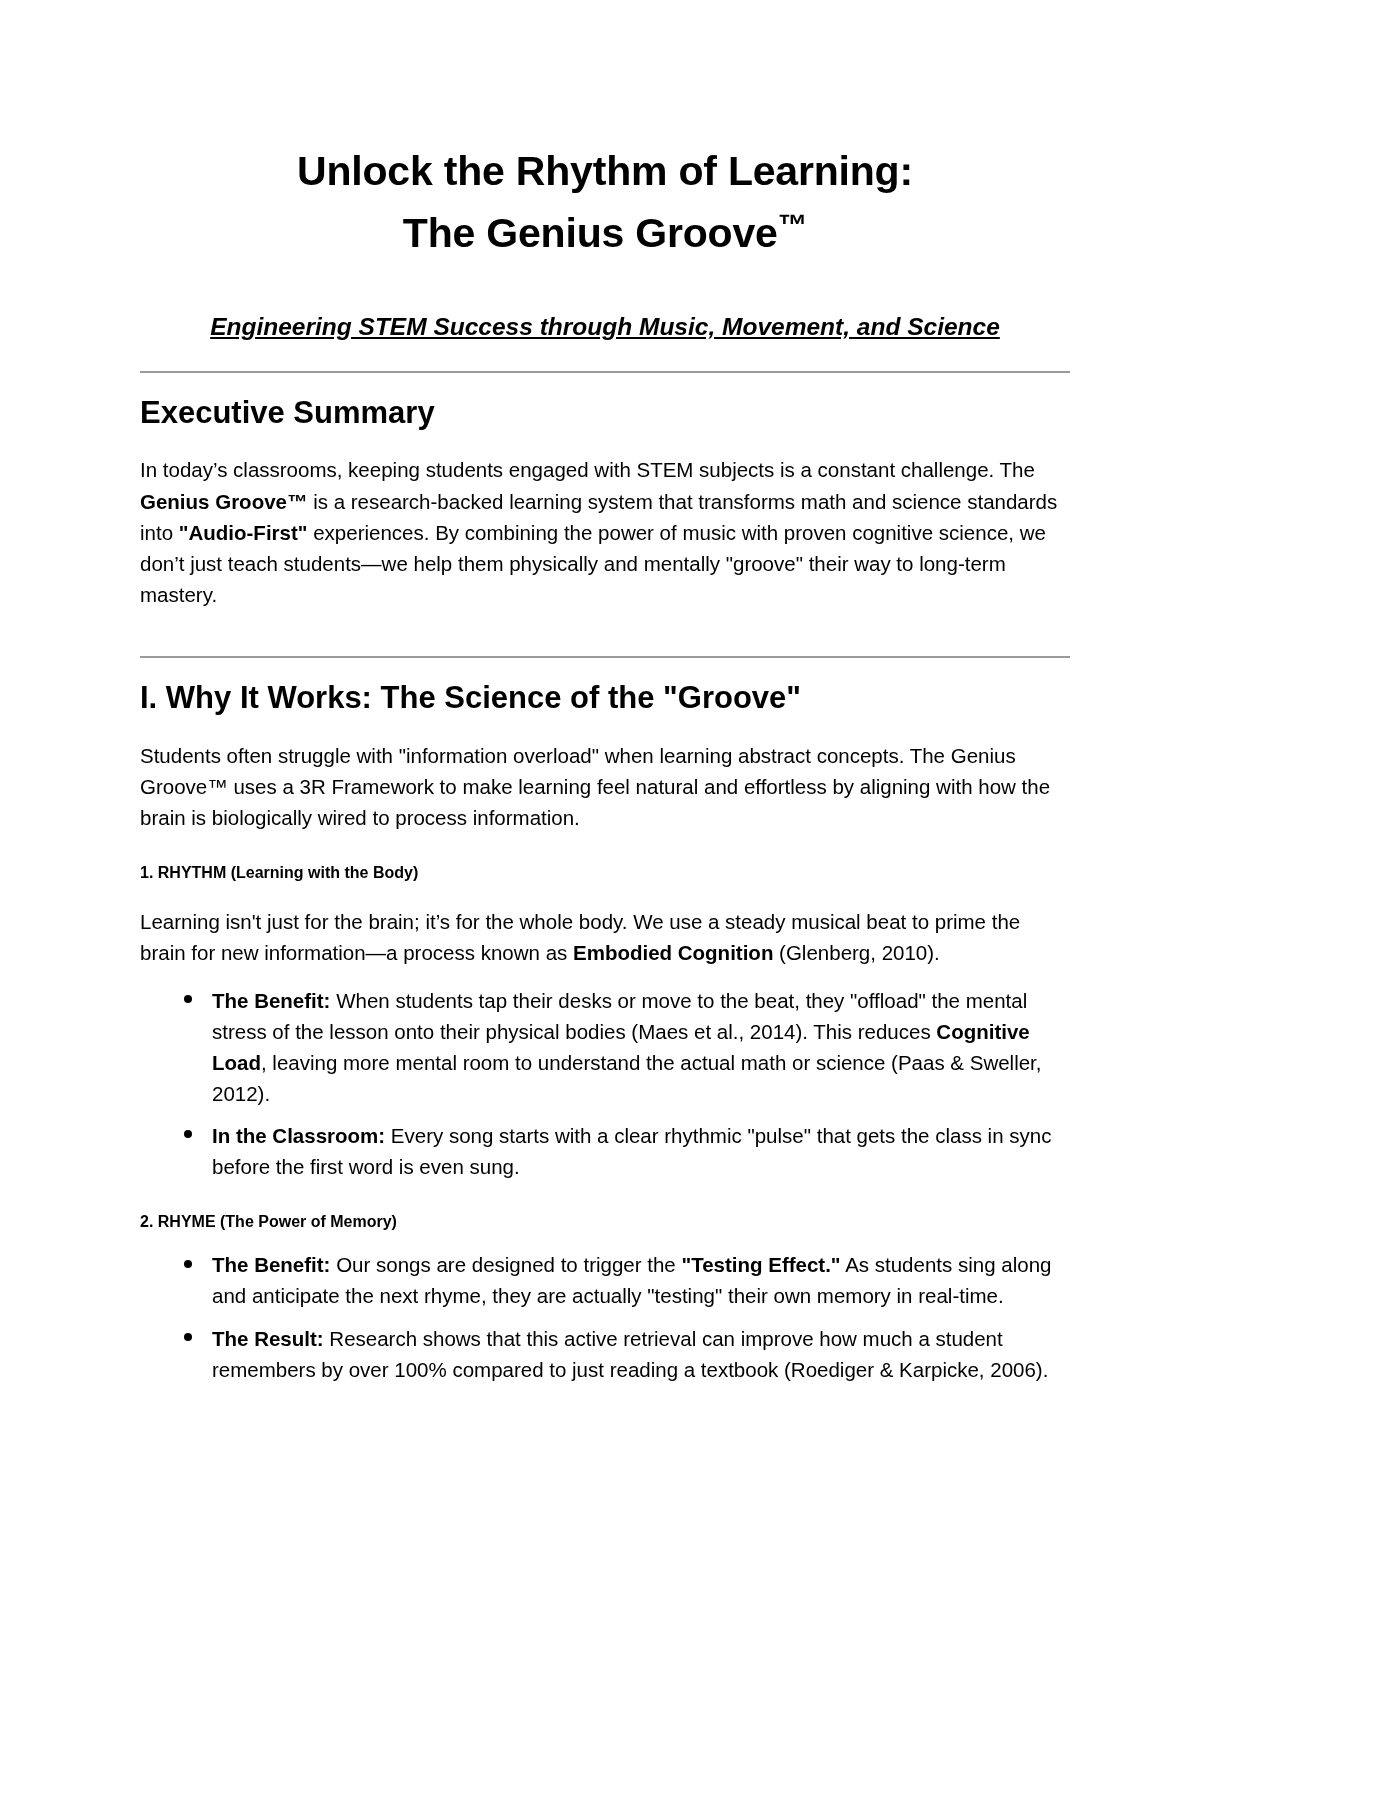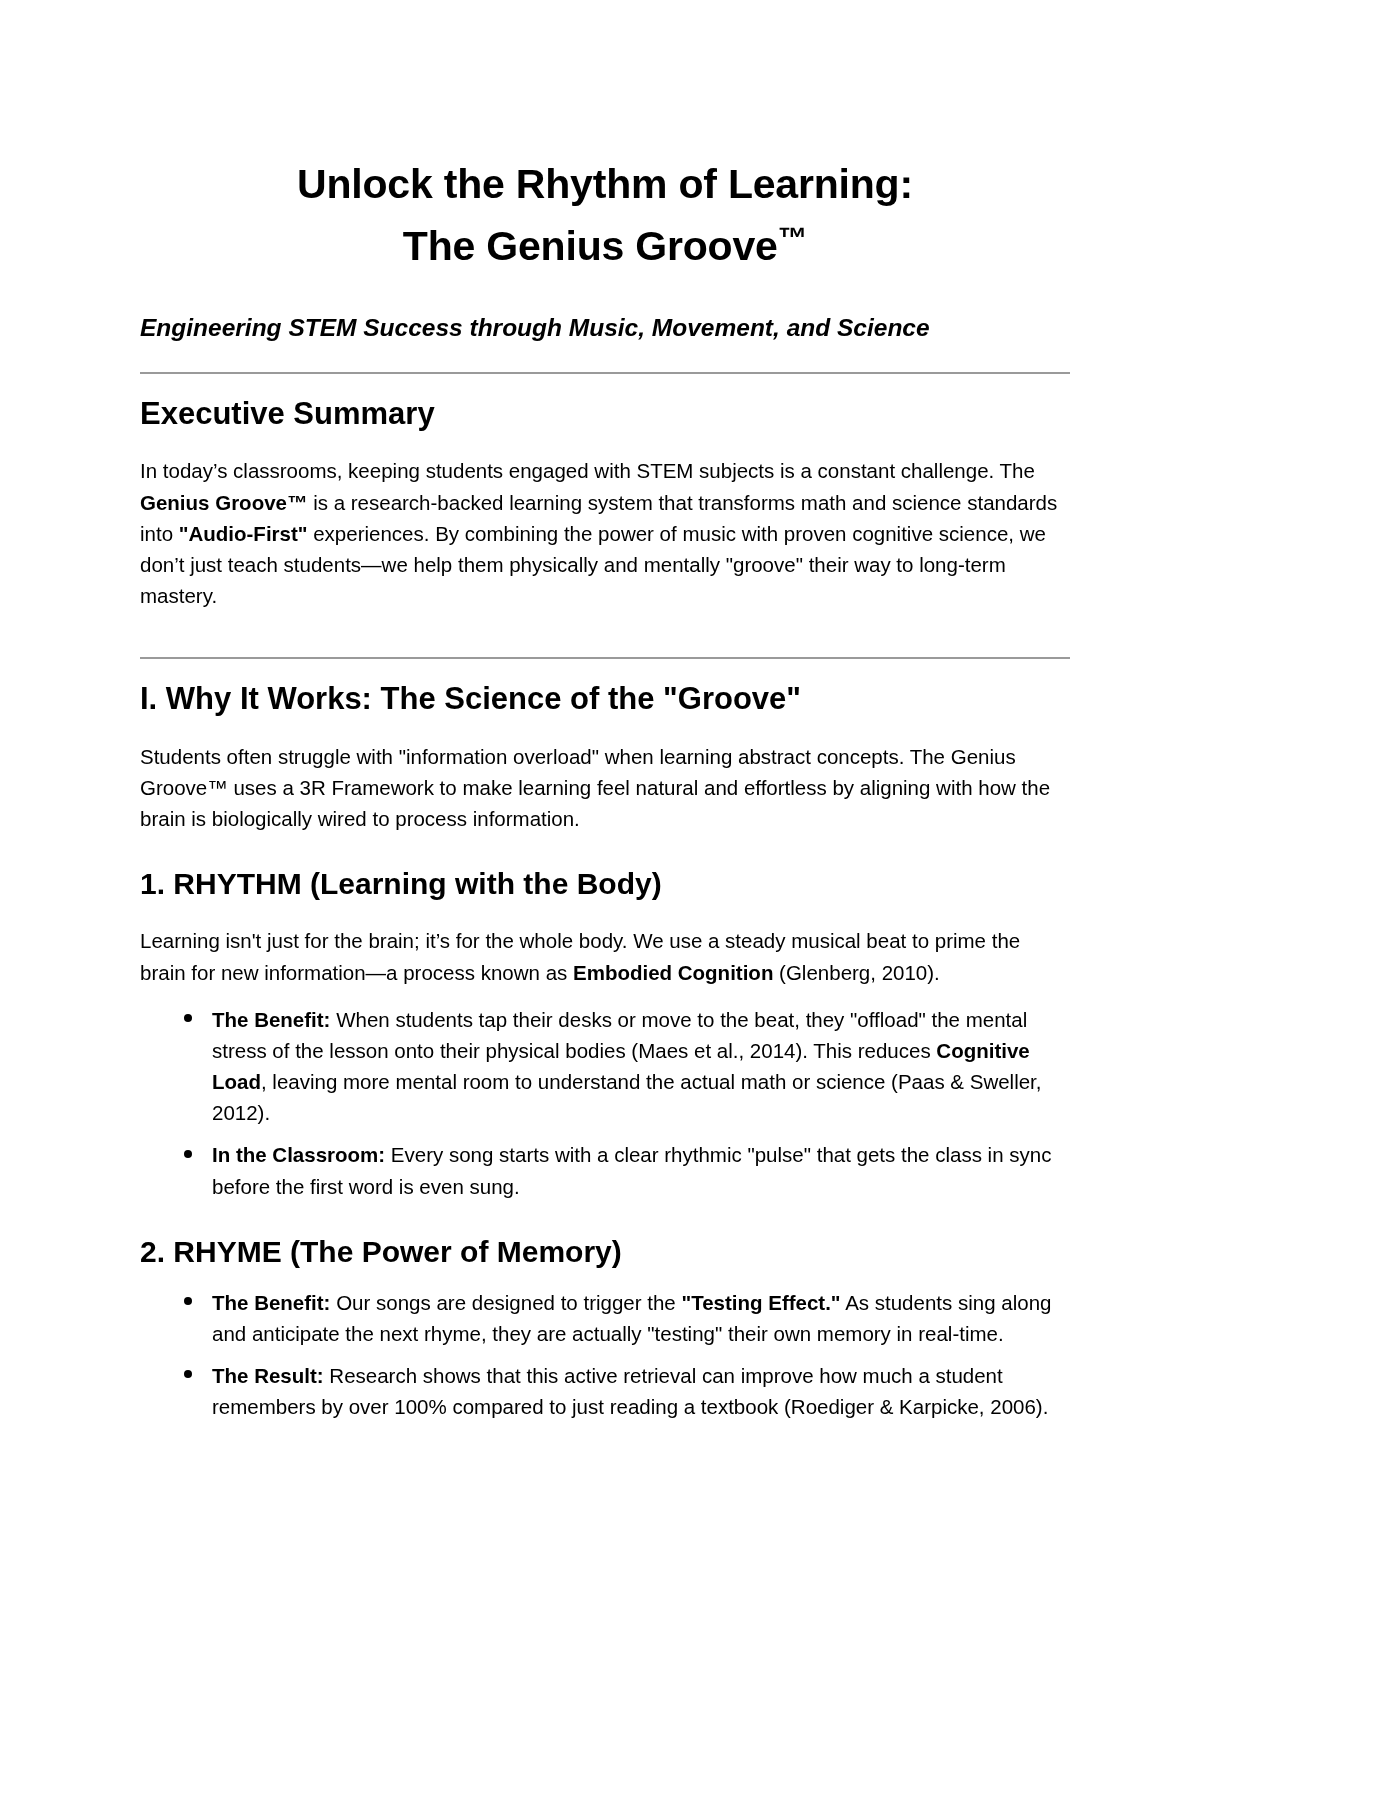--- a/index.html
+++ b/index.html
@@ -19,21 +19,21 @@
     width: 1390px;
     height: 1800px;
     background: #ffffff;
     box-sizing: border-box;
     padding: 0;
     overflow: hidden;
   }
   .content {
     position: absolute;
     left: 140px;
-    top: 17px;
+    top: 4px;
     width: 930px;
   }
 
   
   .doc-title {
     text-align: center;
     font-size: 41px;
     font-weight: bold;
     line-height: 1.42;
     letter-spacing: -0.2px;
@@ -48,24 +48,25 @@
   .tm {
     font-size: 0.72em;
     vertical-align: 0.42em;
     letter-spacing: 0;
   }
   .doc-subtitle {
     font-size: 24.5px;
     font-weight: bold;
     font-style: italic;
     line-height: 1.3;
-    margin: 0;
+    margin: 12px;
     padding-top: 36px;
-    text-align: left;
+    text-align: center;
     color: #000;
+    text-decoration: underline;
   }
 
   
   .rule {
     border: 0;
     border-top: 2px solid #9a9a9a;
     margin: 0;
     height: 0;
     width: 100%;
   }
@@ -75,21 +76,21 @@
   
   h2.section-heading {
     font-size: 31px;
     font-weight: bold;
     line-height: 1.25;
     margin: 0;
     padding-top: 21px;
     color: #000;
   }
   h3.sub-heading {
-    font-size: 30px;
+    font-size: 16px;
     font-weight: bold;
     line-height: 1.3;
     margin: 0;
     padding-top: 30px;
     color: #000;
   }
 
   
   p.body {
     font-size: 20.5px;

